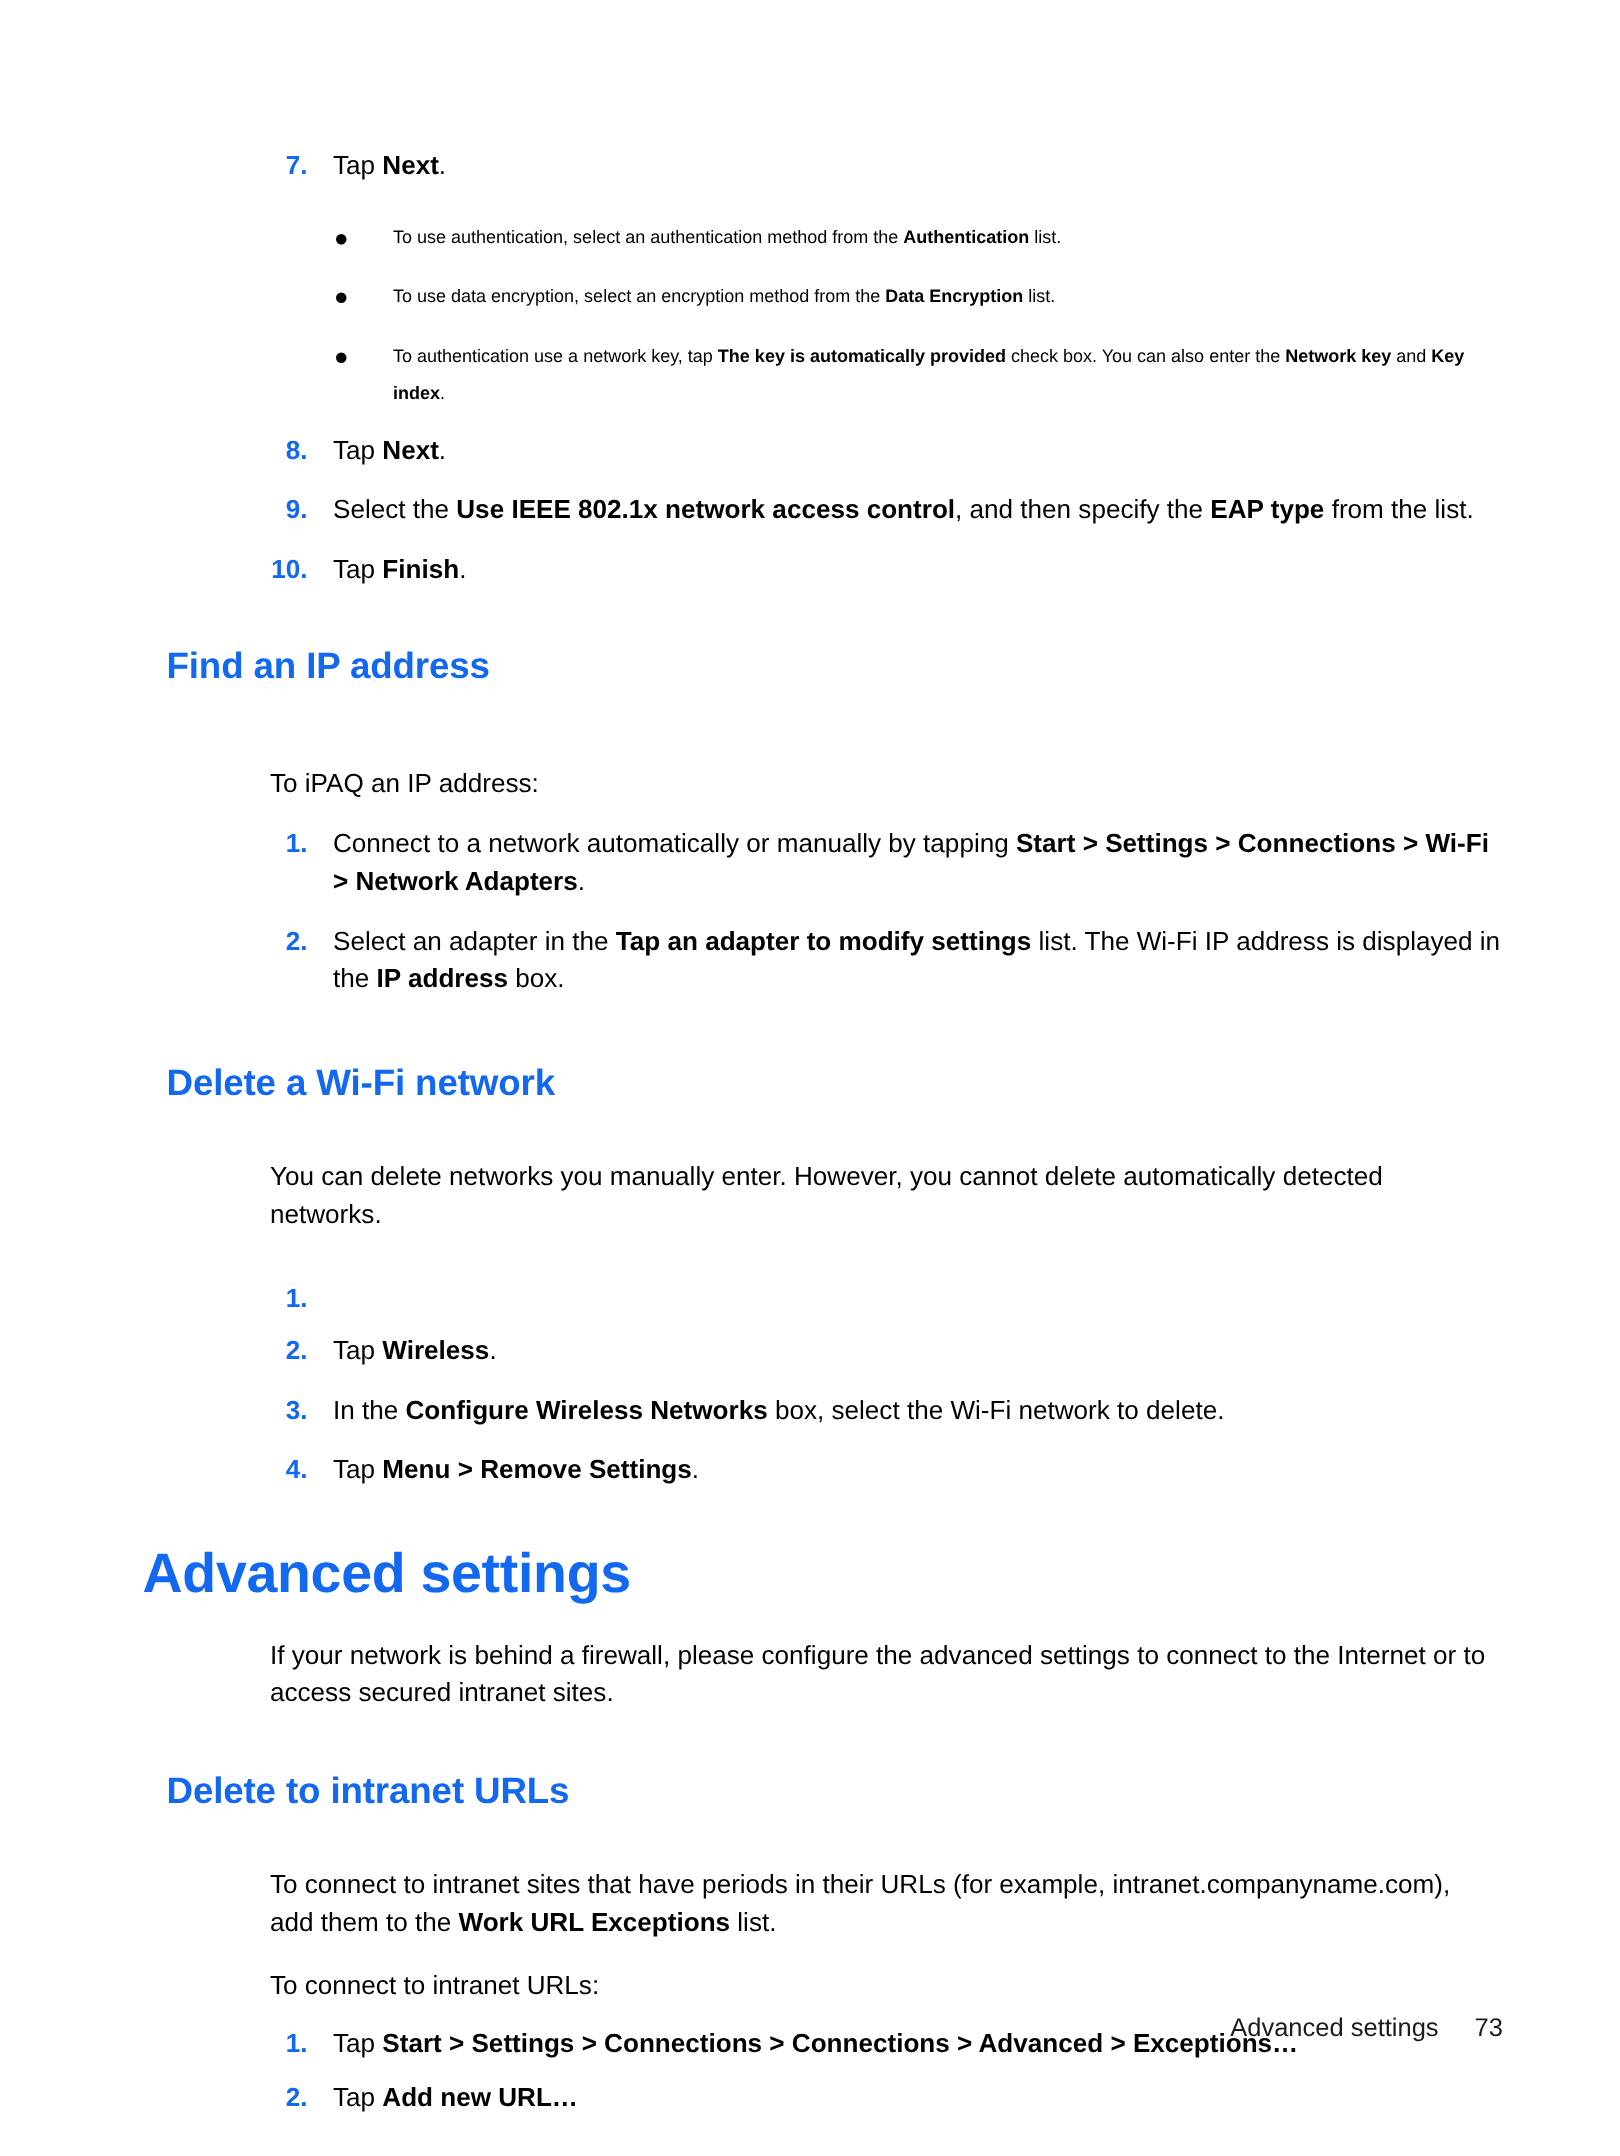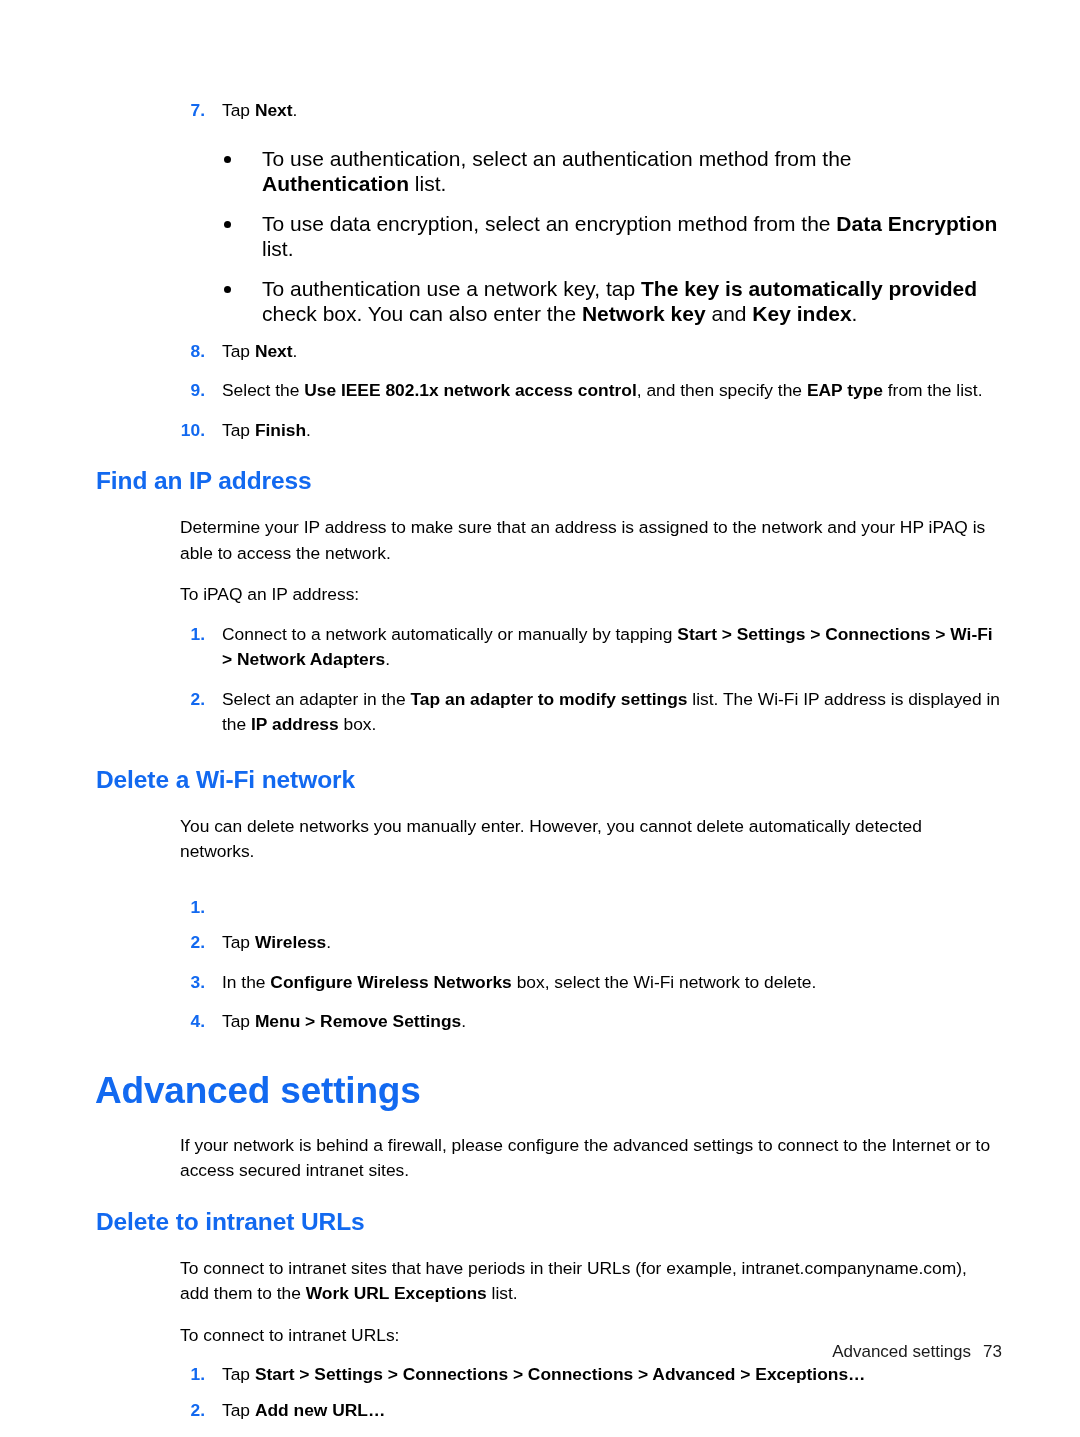--- a/index.html
+++ b/index.html
@@ -37,21 +37,21 @@
   h1.chapter-title {
     margin: 0;
     padding: 0;
     font-size: 37px;
     line-height: 44px;
     font-weight: bold;
     color: #1269f0;
     letter-spacing: -0.2px;
   }
   h2.section-title {
-    margin: 1px;
+    margin: 16px;
     padding: 0;
     font-size: 24.5px;
     line-height: 30px;
     font-weight: bold;
     color: #1269f0;
     letter-spacing: -0.1px;
   }
 
   .head-block { padding-left: 95px; }
 
@@ -83,21 +83,21 @@
     color: #1269f0;
     font-size: 17.4px;
     line-height: 25.5px;
   }
 
   
   .blist { margin: 0; padding: 0; }
   .bitem {
     position: relative;
     padding: 0 78px 0 262px;
-    font-size: 21px;
+    font-size: 12px;
     line-height: 25.5px;
     min-height: 25.5px;
   }
   .bitem > .bullet {
     position: absolute;
     left: 224px;
     top: 10px;
     width: 7px;
     height: 7px;
     border-radius: 50%;
@@ -122,21 +122,21 @@
     top: 1342px;
     width: 1080px;
     padding-right: 78px;
     box-sizing: border-box;
     text-align: right;
     font-size: 17px;
     line-height: 20px;
     color: #1b1b1b;
   }
   .footer .f-label { }
-  .footer .f-page { display: inline-block; margin-left: 12px; }
+  .footer .f-page { display: inline-block; margin-left: 24px; }
 </style>
 </head>
 <body>
 
 <div class="page">
   <div class="content">
 
     <div class="olist">
       <div class="oitem">
         <span class="num">7.</span>
@@ -187,21 +187,20 @@
     </div>
 
     <div class="gap-22"></div>
 
     <div class="head-block">
       <h2 class="section-title">Find an IP address</h2>
     </div>
 
     <div class="gap-18"></div>
 
-    <p class="body-text">Determine your IP address to make sure that an address is assigned to the network and your HP iPAQ is able to access the network.</p>
 
     <div class="gap-16"></div>
 
     <p class="body-text">To iPAQ an IP address:</p>
 
     <div class="gap-14"></div>
 
     <div class="olist">
       <div class="oitem">
         <span class="num">1.</span>

